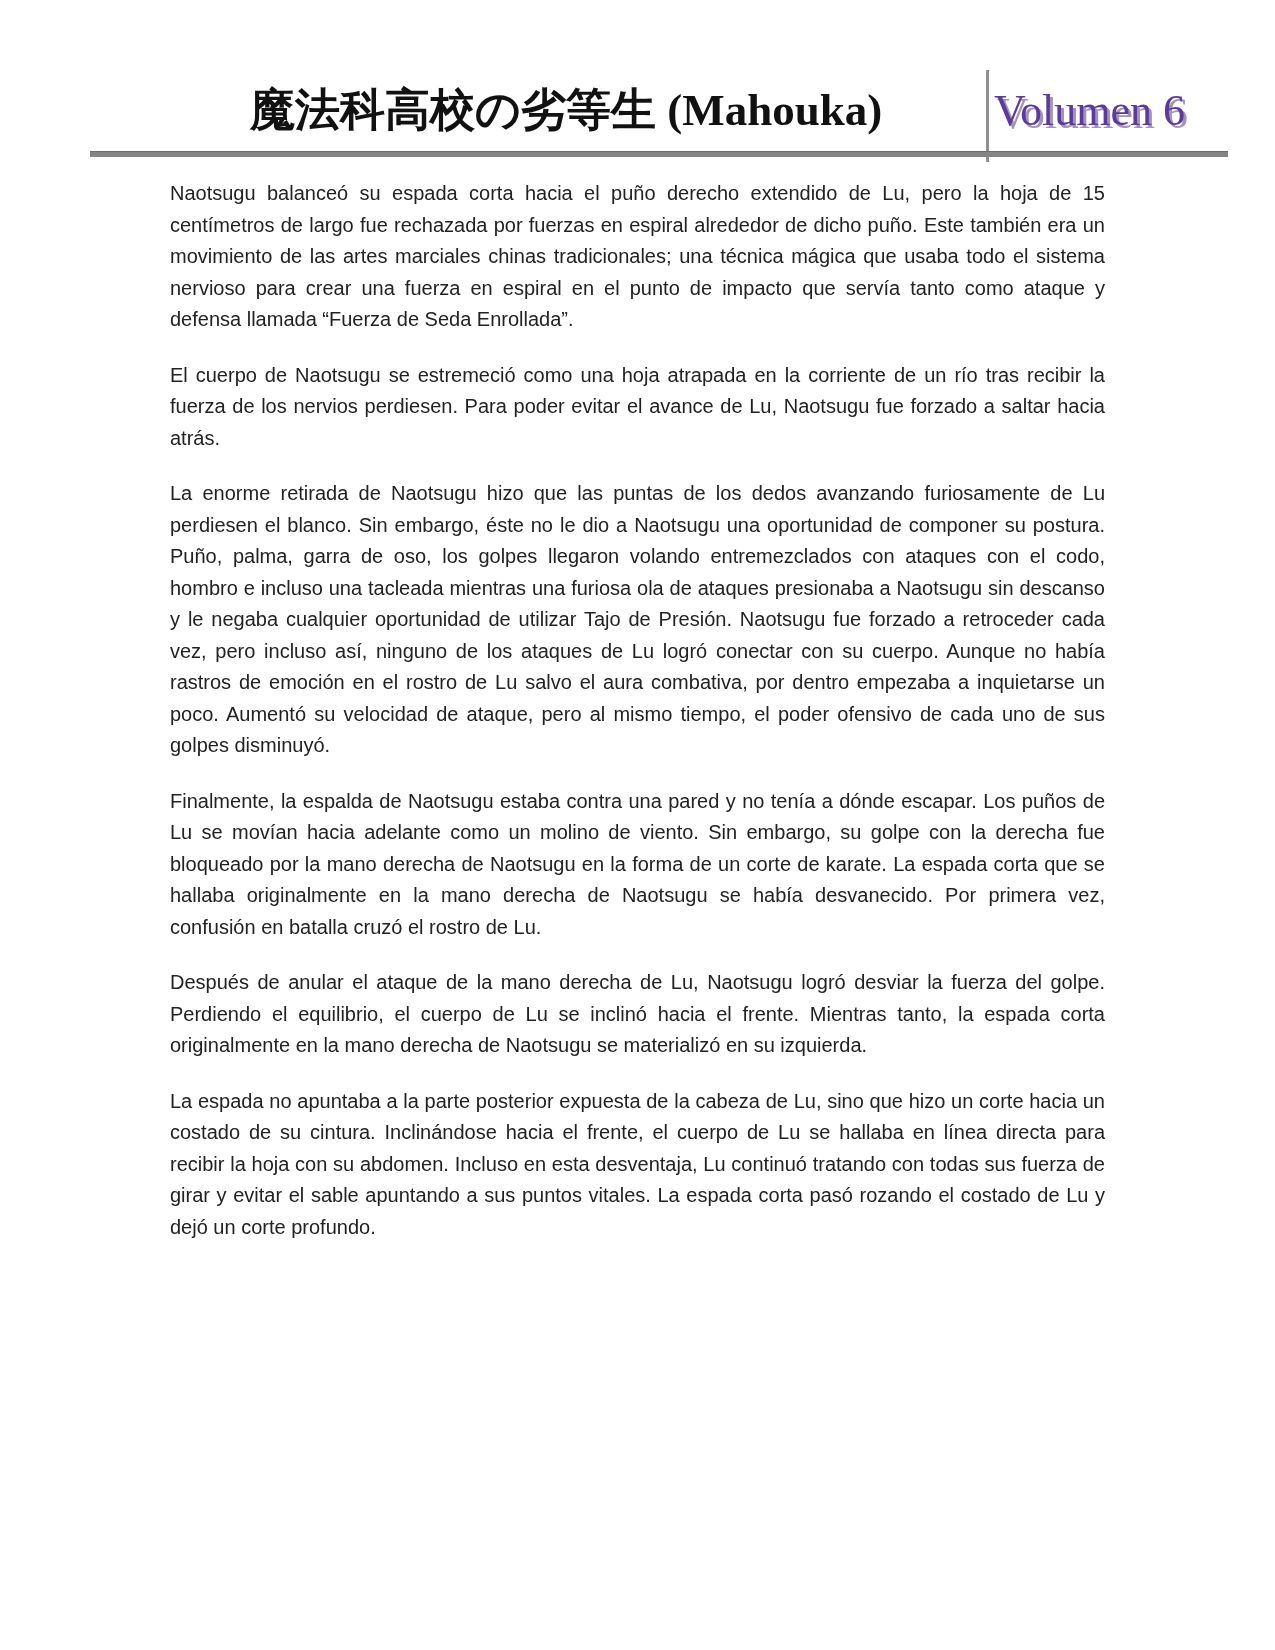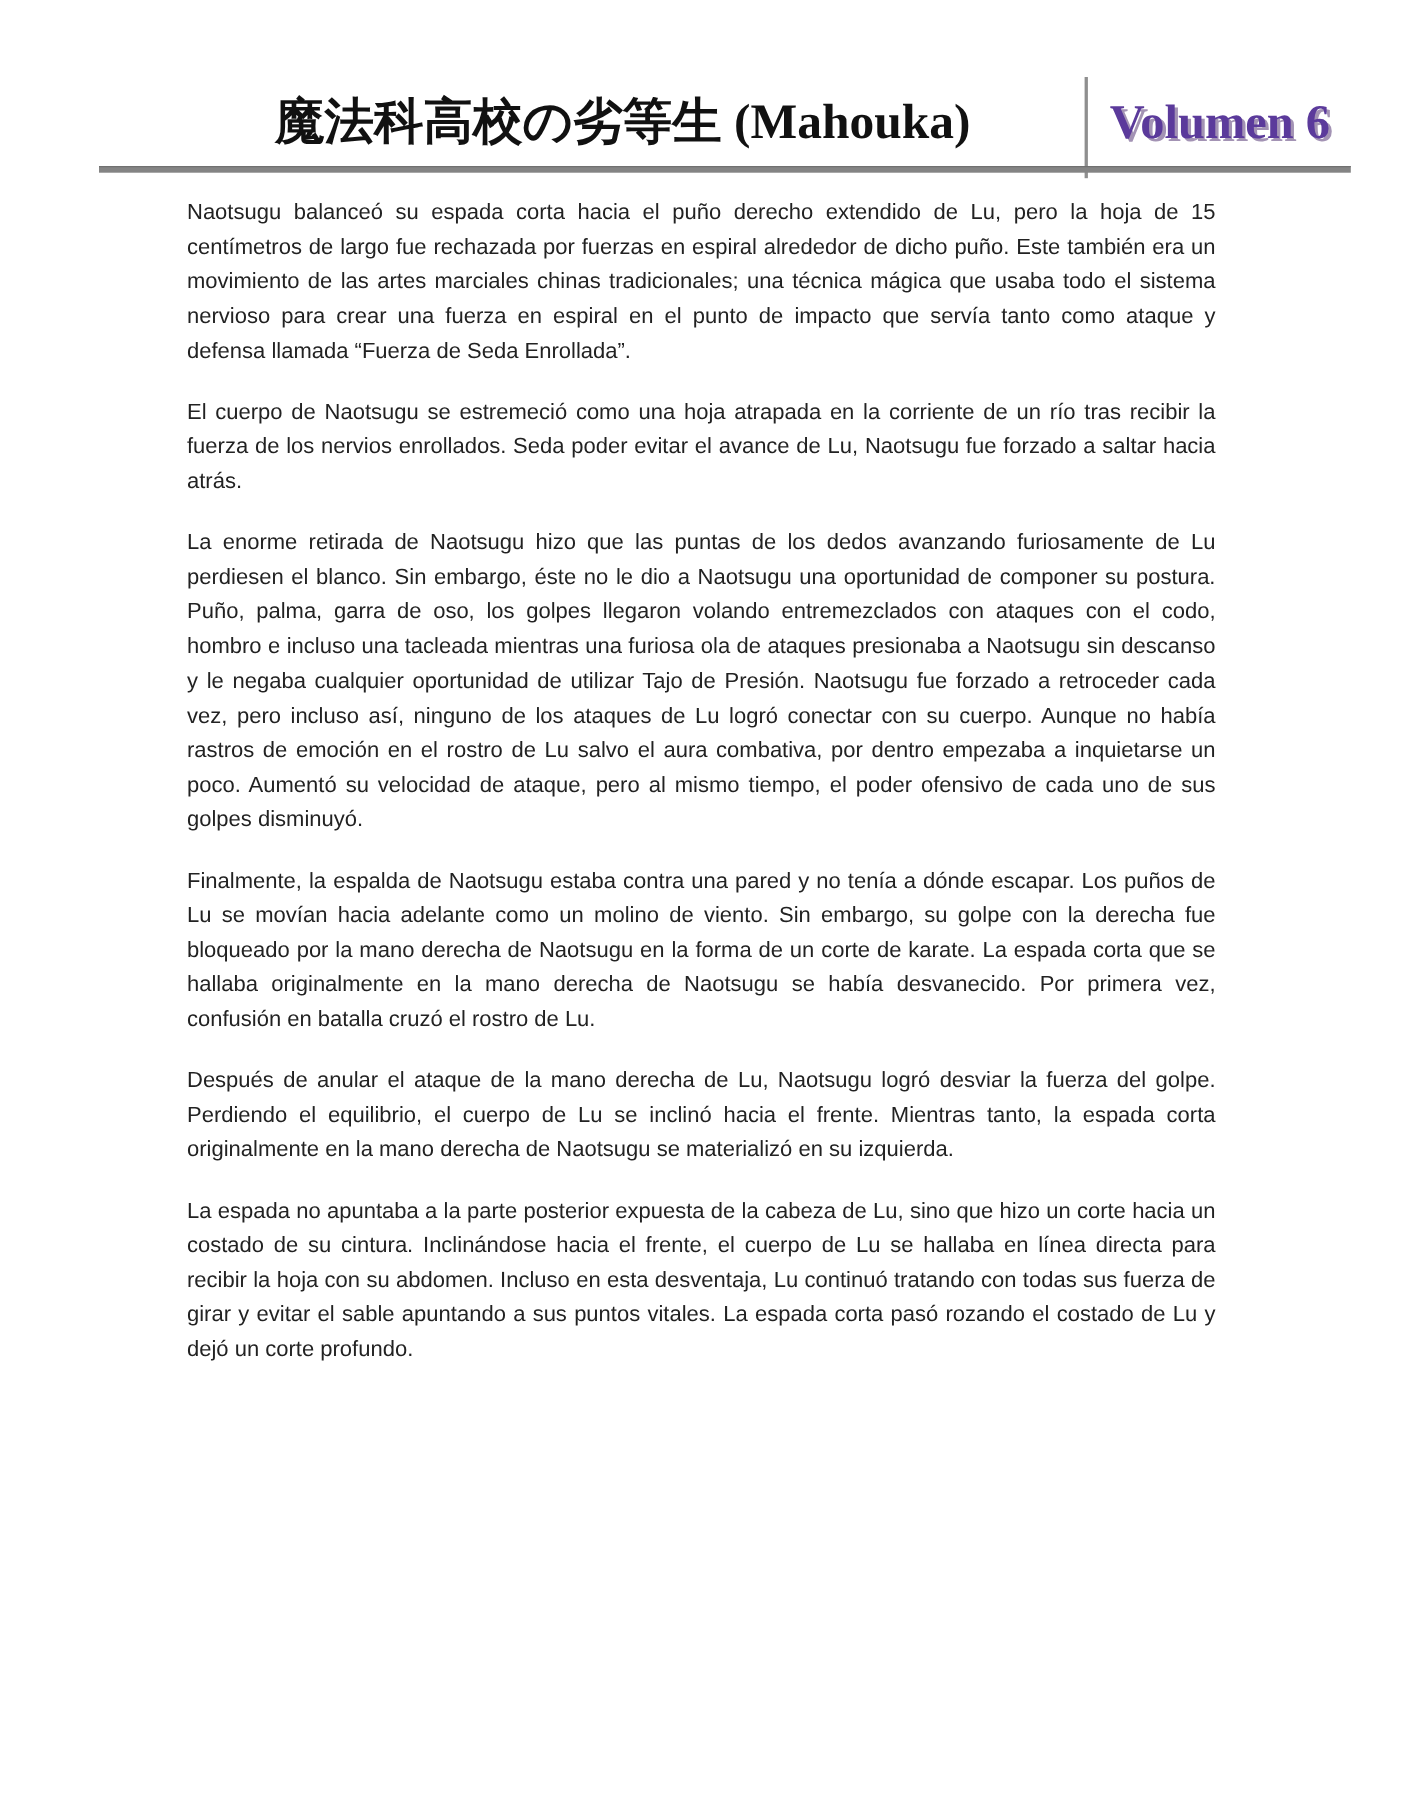--- a/index.html
+++ b/index.html
@@ -36,23 +36,23 @@
     top: 70px;
     width: 3px;
     height: 92px;
     background: #8f8f8f;
   }
   .volume-badge {
     position: absolute;
     left: 994px;
     top: 86px;
     width: 230px;
-    text-align: center;
+    text-align: left;
     font-family: "Liberation Serif", serif;
-    font-weight: bold;
+    font-weight: normal;
     font-size: 44px;
     line-height: 50px;
     color: #5b3a9b;
     text-shadow: 3px 3px 0 #a393b4;
     white-space: nowrap;
   }
   .header-rule {
     position: absolute;
     left: 90px;
     top: 151px;
@@ -120,21 +120,21 @@
   <div class="doc-title">魔法科高校の劣等生 (Mahouka)</div>
 
   <div class="header-vdivider"></div>
 
   <div class="volume-badge">Volumen 6</div>
 
   <div class="header-rule"></div>
 
   <div class="text-block">
     <p>Naotsugu balanceó su espada corta hacia el puño derecho extendido de Lu, pero la hoja de 15 centímetros de largo fue rechazada por fuerzas en espiral alrededor de dicho puño. Este también era un movimiento de las artes marciales chinas tradicionales; una técnica mágica que usaba todo el sistema nervioso para crear una fuerza en espiral en el punto de impacto que servía tanto como ataque y defensa llamada “Fuerza de Seda Enrollada”.</p>
-    <p>El cuerpo de Naotsugu se estremeció como una hoja atrapada en la corriente de un río tras recibir la fuerza de los nervios enrollados. Seda poder evitar el avance de Lu, Naotsugu fue forzado a saltar hacia atrás.</p>
+    <p>El cuerpo de Naotsugu se estremeció como una hoja atrapada en la corriente de un río tras recibir la fuerza de los nervios perdiesen. Para poder evitar el avance de Lu, Naotsugu fue forzado a saltar hacia atrás.</p>
     <p>La enorme retirada de Naotsugu hizo que las puntas de los dedos avanzando furiosamente de Lu perdiesen el blanco. Sin embargo, éste no le dio a Naotsugu una oportunidad de componer su postura. Puño, palma, garra de oso, los golpes llegaron volando entremezclados con ataques con el codo, hombro e incluso una tacleada mientras una furiosa ola de ataques presionaba a Naotsugu sin descanso y le negaba cualquier oportunidad de utilizar Tajo de Presión. Naotsugu fue forzado a retroceder cada vez, pero incluso así, ninguno de los ataques de Lu logró conectar con su cuerpo. Aunque no había rastros de emoción en el rostro de Lu salvo el aura combativa, por dentro empezaba a inquietarse un poco. Aumentó su velocidad de ataque, pero al mismo tiempo, el poder ofensivo de cada uno de sus golpes disminuyó.</p>
     <p>Finalmente, la espalda de Naotsugu estaba contra una pared y no tenía a dónde escapar. Los puños de Lu se movían hacia adelante como un molino de viento. Sin embargo, su golpe con la derecha fue bloqueado por la mano derecha de Naotsugu en la forma de un corte de karate. La espada corta que se hallaba originalmente en la mano derecha de Naotsugu se había desvanecido. Por primera vez, confusión en batalla cruzó el rostro de Lu.</p>
     <p>Después de anular el ataque de la mano derecha de Lu, Naotsugu logró desviar la fuerza del golpe. Perdiendo el equilibrio, el cuerpo de Lu se inclinó hacia el frente. Mientras tanto, la espada corta originalmente en la mano derecha de Naotsugu se materializó en su izquierda.</p>
     <p>La espada no apuntaba a la parte posterior expuesta de la cabeza de Lu, sino que hizo un corte hacia un costado de su cintura. Inclinándose hacia el frente, el cuerpo de Lu se hallaba en línea directa para recibir la hoja con su abdomen. Incluso en esta desventaja, Lu continuó tratando con todas sus fuerza de girar y evitar el sable apuntando a sus puntos vitales. La espada corta pasó rozando el costado de Lu y dejó un corte profundo.</p>
   </div>
 
   <div class="foot-line left"></div>
 
   <span class="foot-bracket left">(</span>
 

